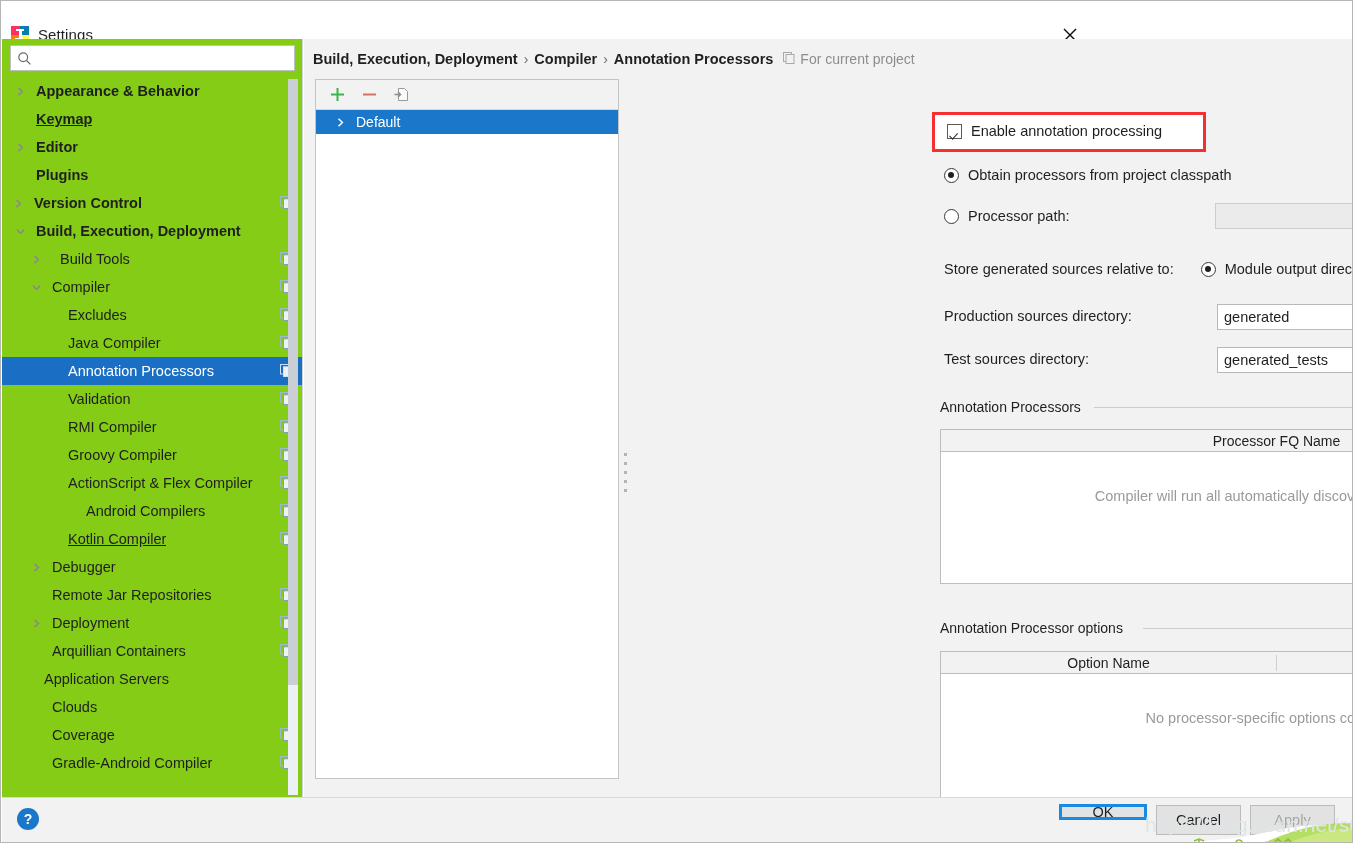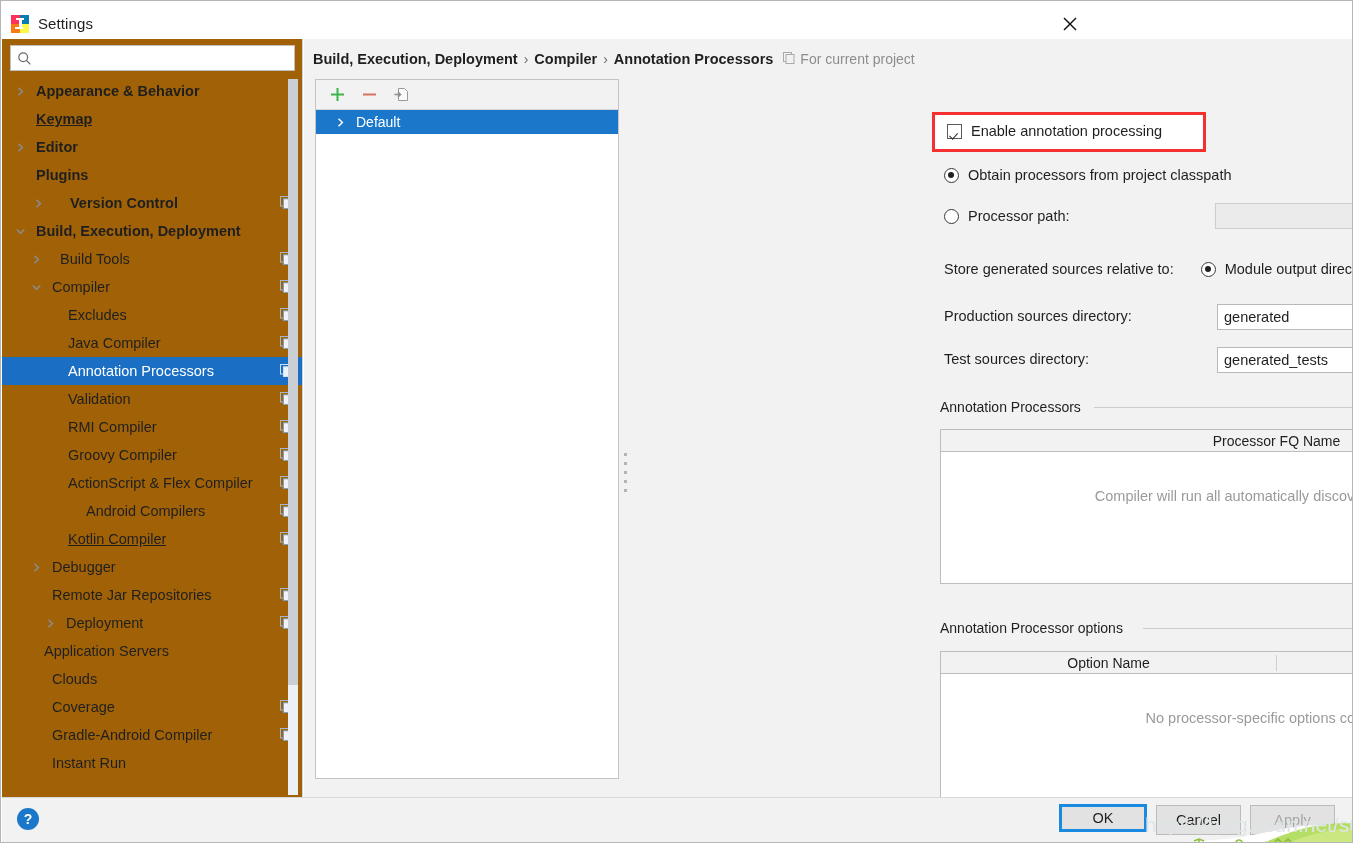--- a/index.html
+++ b/index.html
@@ -15,21 +15,21 @@
   #app {
     position: relative;
     width: 1353px; height: 843px;
     background: #ffffff;
     border: 1px solid #b5b5b5;
     overflow: hidden;
   }
 
   
   #titlebar {
-    position: absolute; left: 0; top: 4px;
+    position: absolute; left: 0; top: 15px;
     width: 1092px; height: 38px;
     background: #ffffff;
     display: flex; align-items: center;
     border-bottom: 1px solid #ffffff;
   }
   .ij-logo {
     width: 18px; height: 18px;
     margin-left: 10px; margin-right: 9px;
     position: relative; flex: none;
   }
@@ -50,21 +50,21 @@
     width: 46px; height: 38px;
     display: flex; align-items: center; justify-content: center;
     cursor: pointer;
   }
   #close-btn svg { display: block; }
 
   
   #sidebar {
     position: absolute; left: 1px; top: 38px;
     width: 301px; height: 758px;
-    background: #a16207;
+    background: #84cc16;
     border-right: 1px solid #cfd4d8;
     overflow: hidden;
   }
   #search-wrap {
     position: absolute; left: 8px; top: 6px;
     width: 285px; height: 26px;
     background: #ffffff;
     border: 1px solid #bfbfbf;
     display: flex; align-items: center;
   }
@@ -265,21 +265,21 @@
   }
   .dlg-btn {
     position: absolute; top: 7px;
     height: 30px; width: 85px;
     background: #e2e2e2; border: 1px solid #bcbcbc;
     display: flex; align-items: center; justify-content: center;
     font-size: 14.5px; color: #1f1f1f; cursor: pointer;
   }
   .dlg-btn.primary {
     border: 3px solid #1a8ae0; background: #e2e2e2;
-    width: 88px; height: 28px; top: 6px;
+    width: 88px; height: 16px; top: 6px;
   }
   .dlg-btn.disabled { color: #a5a5a5; }
 
   
   #watermark {
     position: absolute; left: 1144px; top: 812px;
     font-size: 21px; color: #dfe5e6;
     font-family: "Liberation Sans", sans-serif;
     letter-spacing: 0px; white-space: nowrap;
     z-index: 6; pointer-events: none;
@@ -344,21 +344,21 @@
             <svg width="11" height="11" viewBox="0 0 11 11">
               <polyline points="3.5,1.8 7.4,5.5 3.5,9.2" fill="none" stroke="#8a8a8a" stroke-width="1.6"></polyline>
             </svg>
           </span>
           <span class="tree-label" style="margin-left: 8px; max-width: 250px;">Editor</span>
         </div>
         <div class="tree-row bold" style="padding-left: 10px;">
           <span class="arrow empty"></span>
           <span class="tree-label" style="margin-left: 8px; max-width: 250px;">Plugins</span>
         </div>
-        <div class="tree-row bold" style="padding-left: 28px; gap: 16px;">
+        <div class="tree-row bold" style="padding-left: 8px;">
           <span class="arrow">
             <svg width="11" height="11" viewBox="0 0 11 11">
               <polyline points="3.5,1.8 7.4,5.5 3.5,9.2" fill="none" stroke="#8a8a8a" stroke-width="1.6"></polyline>
             </svg>
           </span>
           <span class="tree-label" style="margin-left: 8px; max-width: 250px;">Version Control</span>
           <span class="copy-ic"><svg viewBox="0 0 13 13" class="copy-ic-svg" width="13" height="13">
               <rect x="0.5" y="0.5" width="8" height="9.5" fill="none" stroke="#9db8cf"></rect>
               <rect x="3.5" y="2.8" width="9" height="9.7" fill="#eef3f7" stroke="#7f9fbb"></rect>
             </svg></span>
@@ -476,34 +476,42 @@
           <span class="tree-label" style="margin-left: 8px; max-width: 234px;">Debugger</span>
         </div>
         <div class="tree-row" style="padding-left: 26px;">
           <span class="arrow empty"></span>
           <span class="tree-label" style="margin-left: 8px; max-width: 234px;">Remote Jar Repositories</span>
           <span class="copy-ic"><svg viewBox="0 0 13 13" class="copy-ic-svg" width="13" height="13">
               <rect x="0.5" y="0.5" width="8" height="9.5" fill="none" stroke="#9db8cf"></rect>
               <rect x="3.5" y="2.8" width="9" height="9.7" fill="#eef3f7" stroke="#7f9fbb"></rect>
             </svg></span>
         </div>
-        <div class="tree-row" style="padding-left: 40px;">
+        <div class="tree-row" style="padding-left: 26px;">
           <span class="arrow">
             <svg width="11" height="11" viewBox="0 0 11 11">
               <polyline points="3.5,1.8 7.4,5.5 3.5,9.2" fill="none" stroke="#8a8a8a" stroke-width="1.6"></polyline>
             </svg>
           </span>
           <span class="tree-label" style="margin-left: 8px; max-width: 234px;">Deployment</span>
           <span class="copy-ic"><svg viewBox="0 0 13 13" class="copy-ic-svg" width="13" height="13">
               <rect x="0.5" y="0.5" width="8" height="9.5" fill="none" stroke="#9db8cf"></rect>
               <rect x="3.5" y="2.8" width="9" height="9.7" fill="#eef3f7" stroke="#7f9fbb"></rect>
             </svg></span>
         </div>
         <div class="tree-row" style="padding-left: 26px;">
           <span class="arrow empty"></span>
+          <span class="tree-label" style="margin-left: 8px; max-width: 234px;">Arquillian Containers</span>
+          <span class="copy-ic"><svg viewBox="0 0 13 13" class="copy-ic-svg" width="13" height="13">
+              <rect x="0.5" y="0.5" width="8" height="9.5" fill="none" stroke="#9db8cf"></rect>
+              <rect x="3.5" y="2.8" width="9" height="9.7" fill="#eef3f7" stroke="#7f9fbb"></rect>
+            </svg></span>
+        </div>
+        <div class="tree-row" style="padding-left: 26px;">
+          <span class="arrow empty"></span>
           <span class="tree-label" style="margin-left: 0; max-width: 234px; text-align: right;">Application Servers</span>
         </div>
         <div class="tree-row" style="padding-left: 26px;">
           <span class="arrow empty"></span>
           <span class="tree-label" style="margin-left: 8px; max-width: 234px;">Clouds</span>
         </div>
         <div class="tree-row" style="padding-left: 26px;">
           <span class="arrow empty"></span>
           <span class="tree-label" style="margin-left: 8px; max-width: 234px;">Coverage</span>
           <span class="copy-ic"><svg viewBox="0 0 13 13" class="copy-ic-svg" width="13" height="13">
@@ -511,24 +519,20 @@
               <rect x="3.5" y="2.8" width="9" height="9.7" fill="#eef3f7" stroke="#7f9fbb"></rect>
             </svg></span>
         </div>
         <div class="tree-row" style="padding-left: 26px;">
           <span class="arrow empty"></span>
           <span class="tree-label" style="margin-left: 8px; max-width: 234px;">Gradle-Android Compiler</span>
           <span class="copy-ic"><svg viewBox="0 0 13 13" class="copy-ic-svg" width="13" height="13">
               <rect x="0.5" y="0.5" width="8" height="9.5" fill="none" stroke="#9db8cf"></rect>
               <rect x="3.5" y="2.8" width="9" height="9.7" fill="#eef3f7" stroke="#7f9fbb"></rect>
             </svg></span>
-        </div>
-        <div class="tree-row" style="padding-left: 26px;">
-          <span class="arrow empty"></span>
-          <span class="tree-label" style="margin-left: 8px; max-width: 234px;">Instant Run</span>
         </div>
       </div>
 
     <div id="sb-track"></div>
     <div id="sb-thumb"></div>
   </div>
 
   <div id="content">
 
     <div id="breadcrumb">

